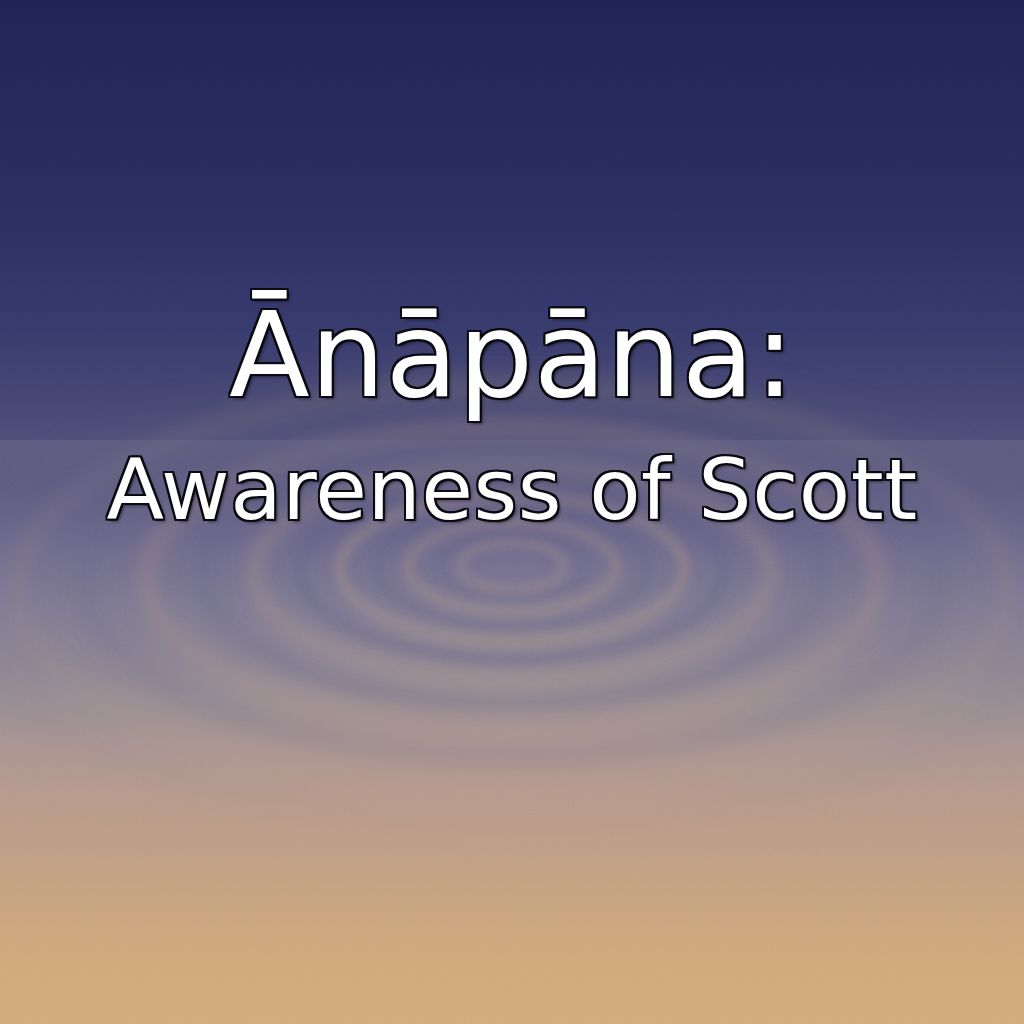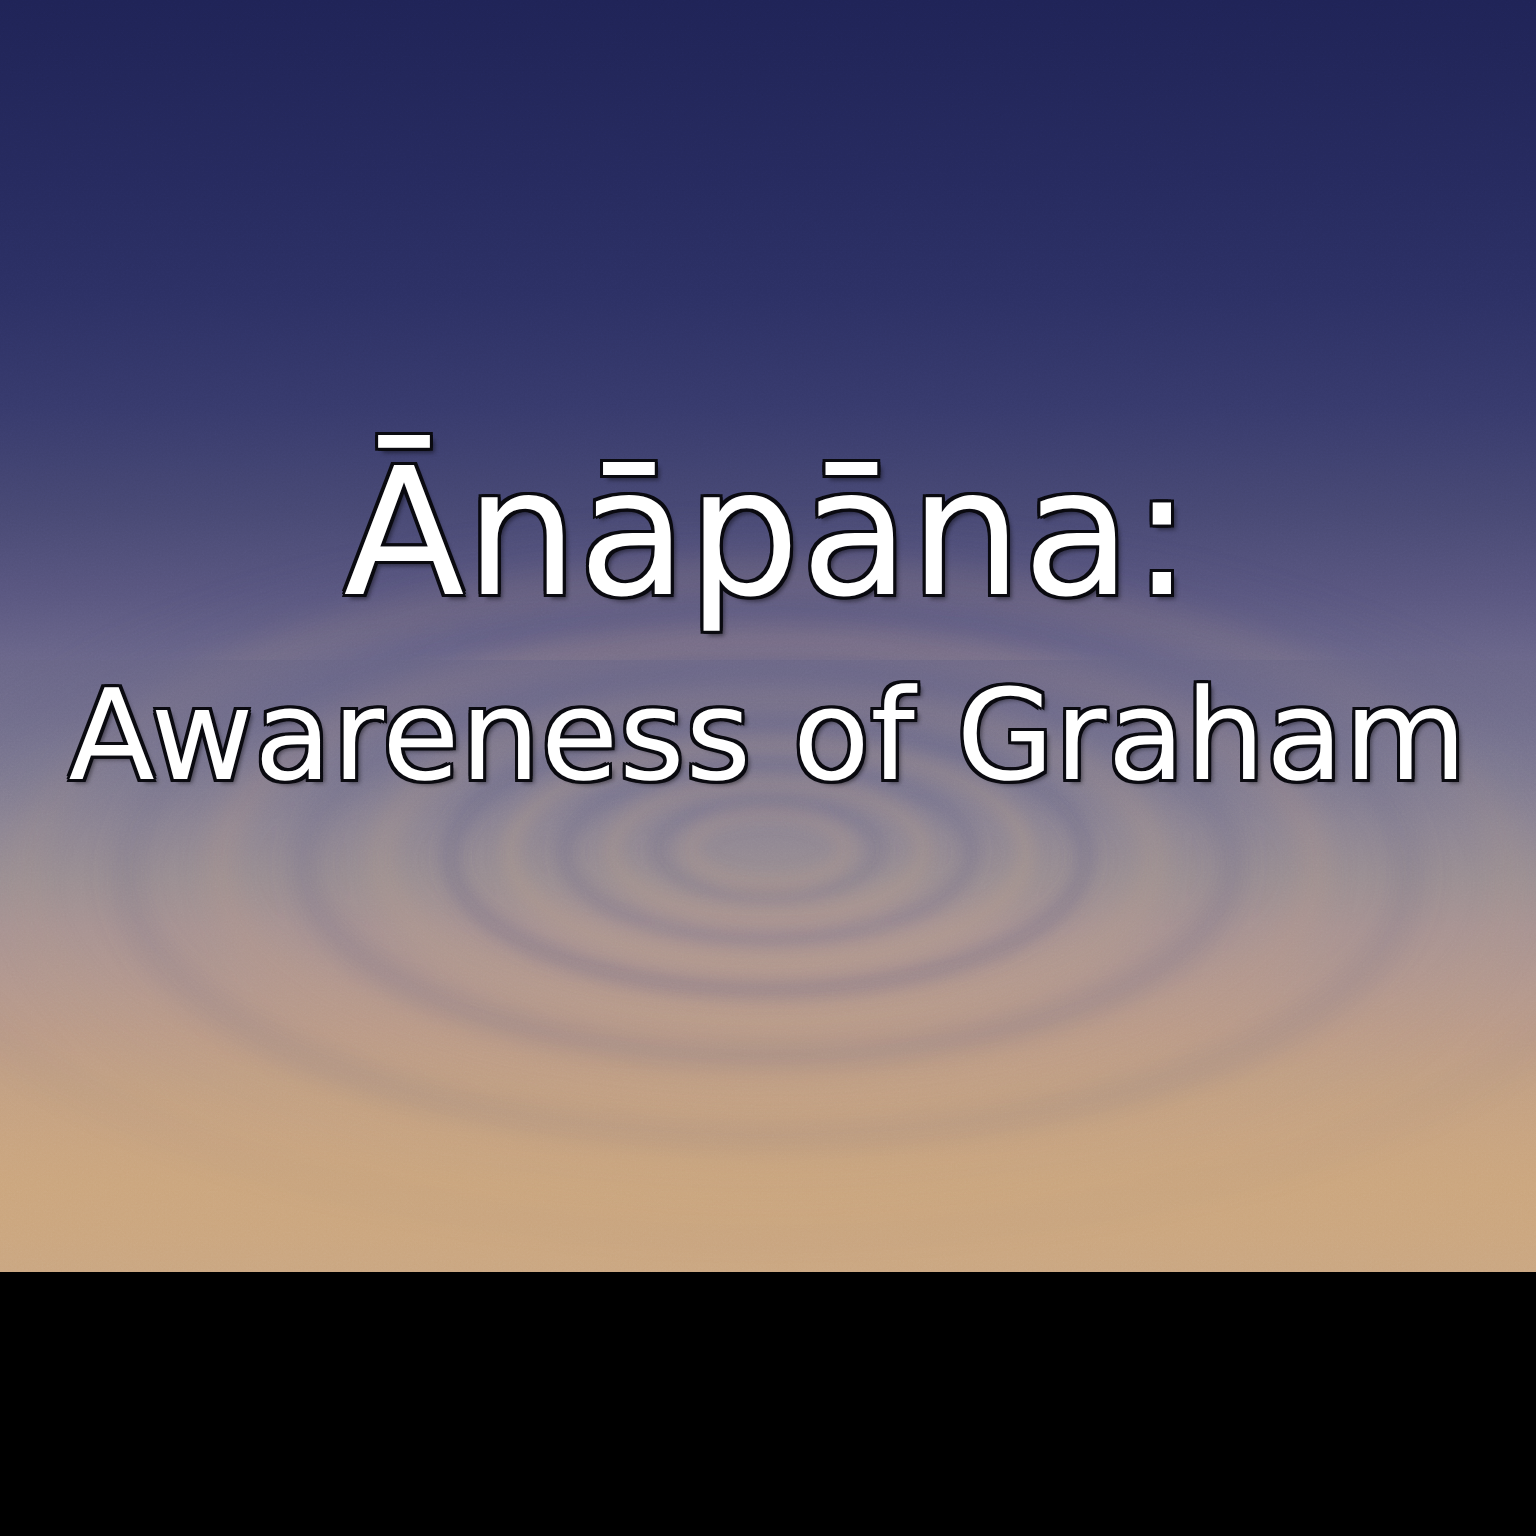--- a/index.html
+++ b/index.html
@@ -4,21 +4,21 @@
 <style>
   html, body {
     margin: 0;
     padding: 0;
     background: #000;
   }
 
   .cover {
     position: relative;
     width: 1024px;
-    height: 848px;
+    height: 1024px;
     overflow: hidden;
     font-family: "DejaVu Sans", sans-serif;
     text-decoration: underline;
     -webkit-font-smoothing: antialiased;
   }
 
   
   .bg-gradient {
     position: absolute;
     inset: 0;
@@ -205,17 +205,17 @@
         <feTurbulence type="fractalNoise" baseFrequency="0.85" numOctaves="3" stitchTiles="stitch"></feTurbulence>
         <feColorMatrix type="saturate" values="0"></feColorMatrix>
       </filter>
       <rect width="100%" height="100%" filter="url(#noiseFilter)"></rect>
     </svg>
   </div>
 
   <div class="text-layer">
     <div class="title outlined">Ānāpāna:</div>
 
-    <div class="subtitle outlined">Awareness of Graham</div>
+    <div class="subtitle outlined">Awareness of Scott</div>
 
   </div>
 
 </div>
 
 </body></html>

